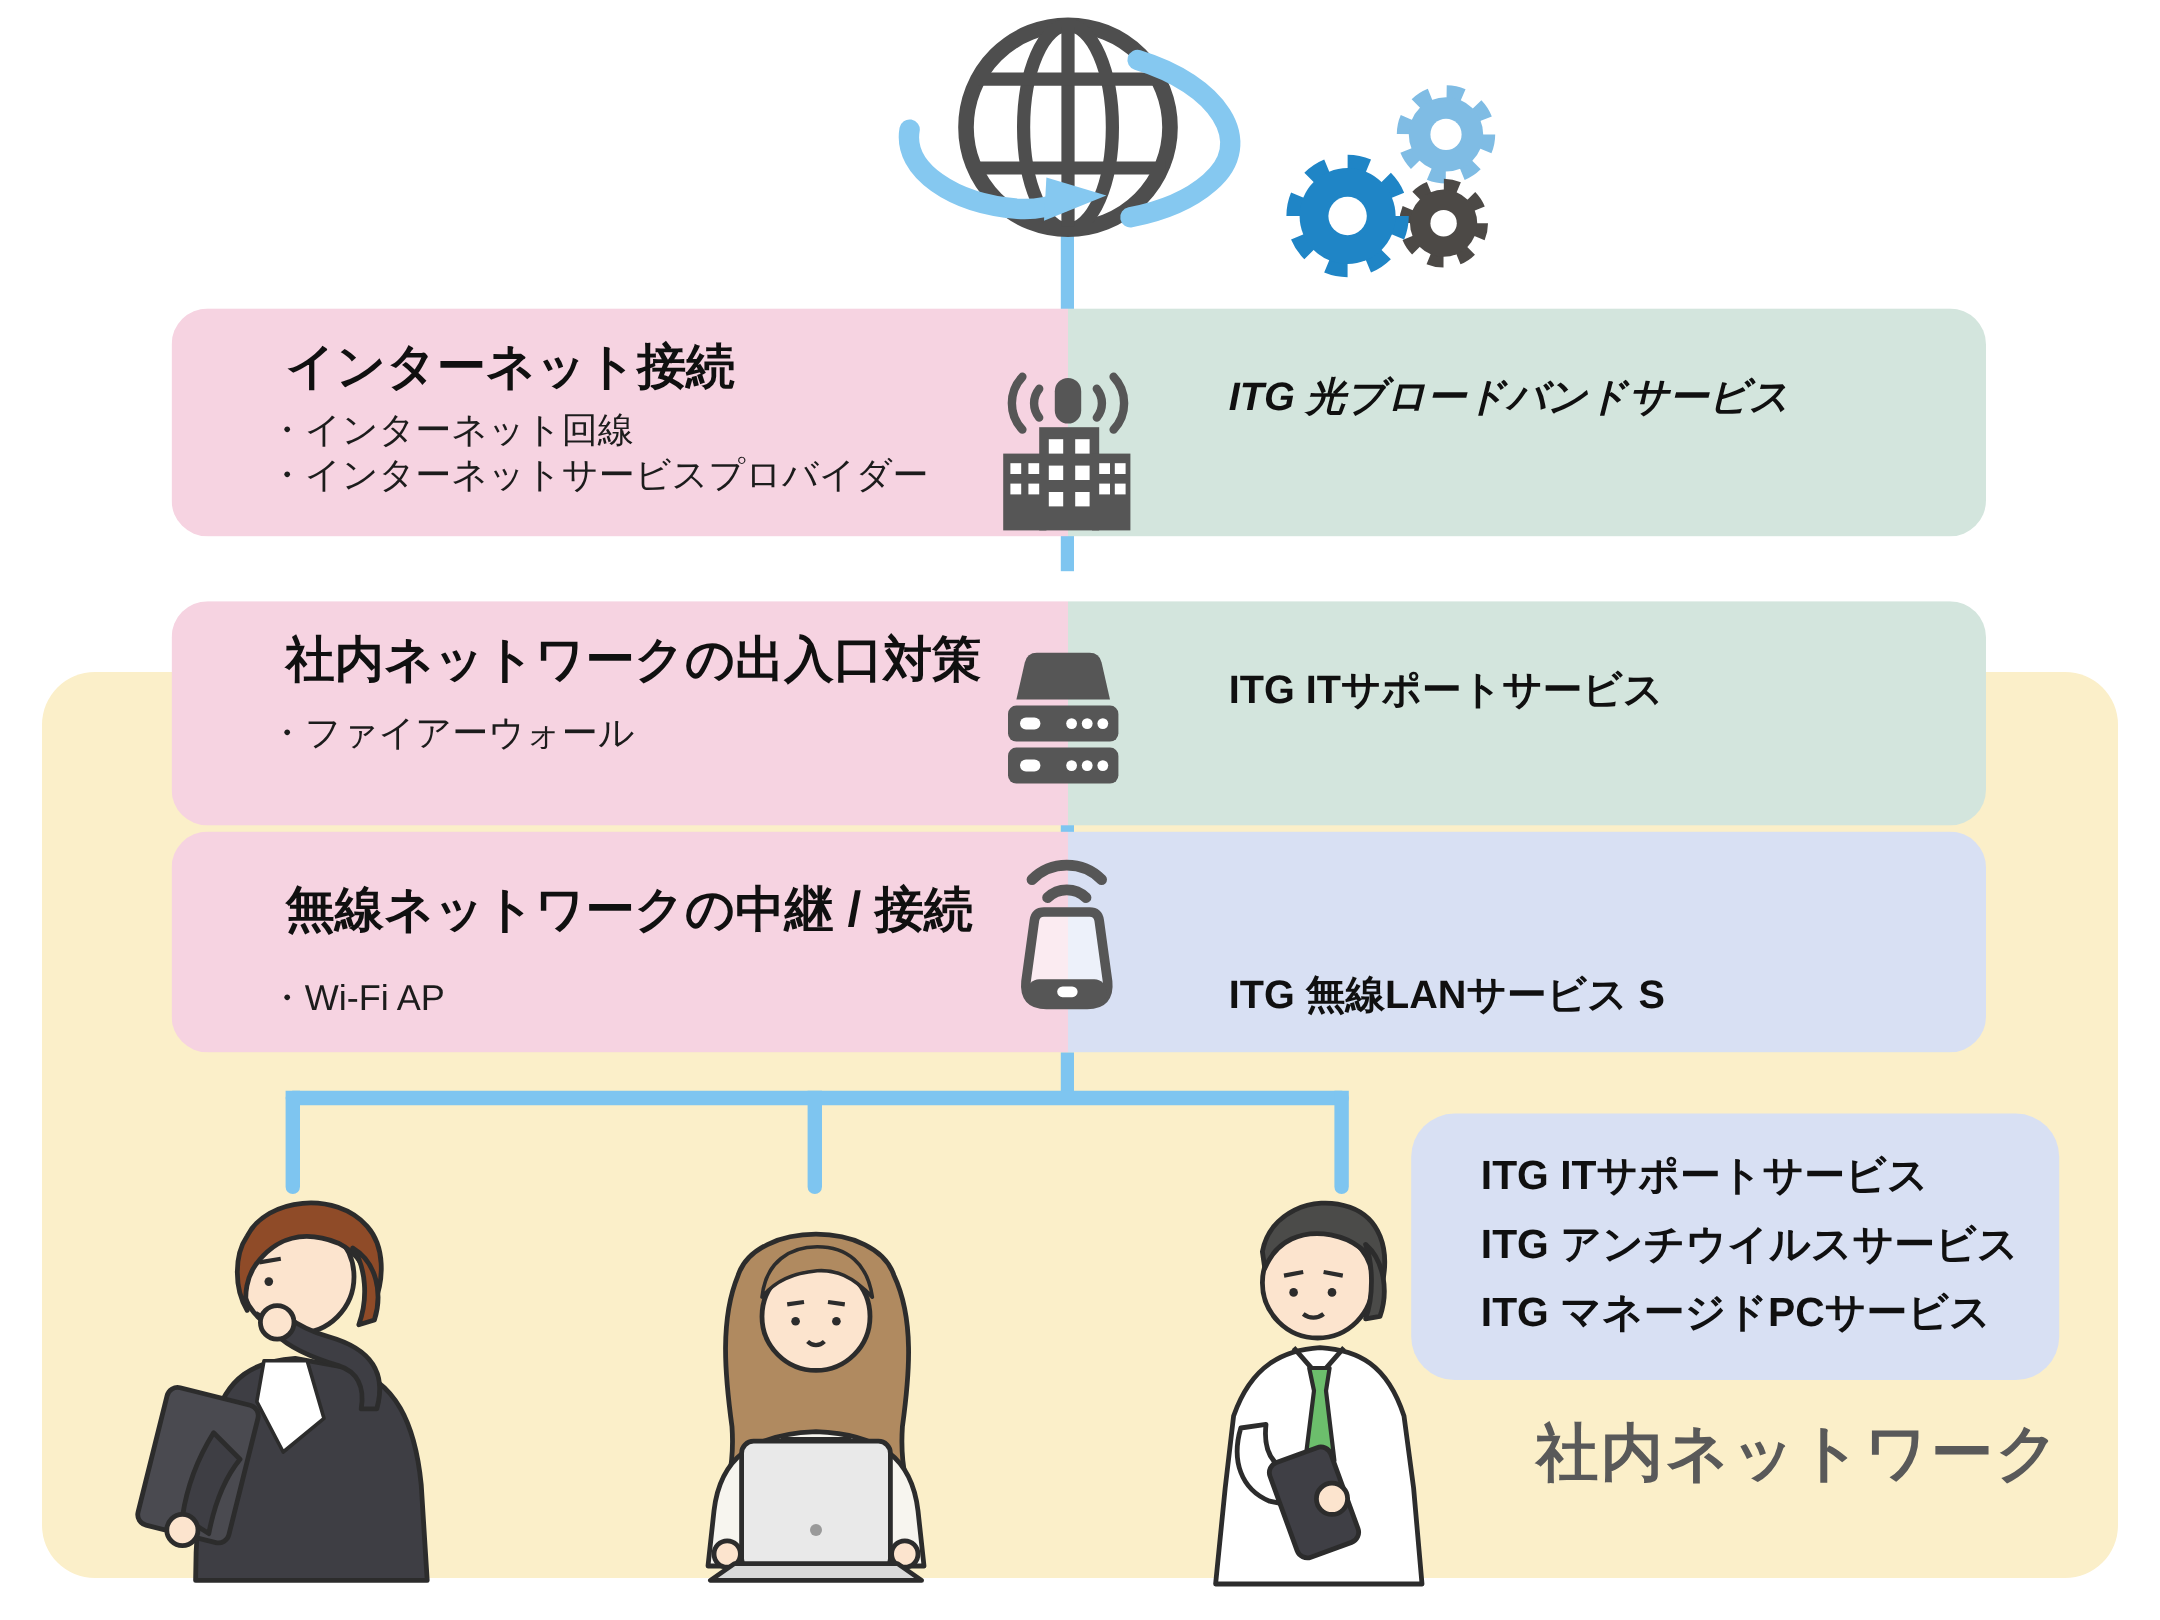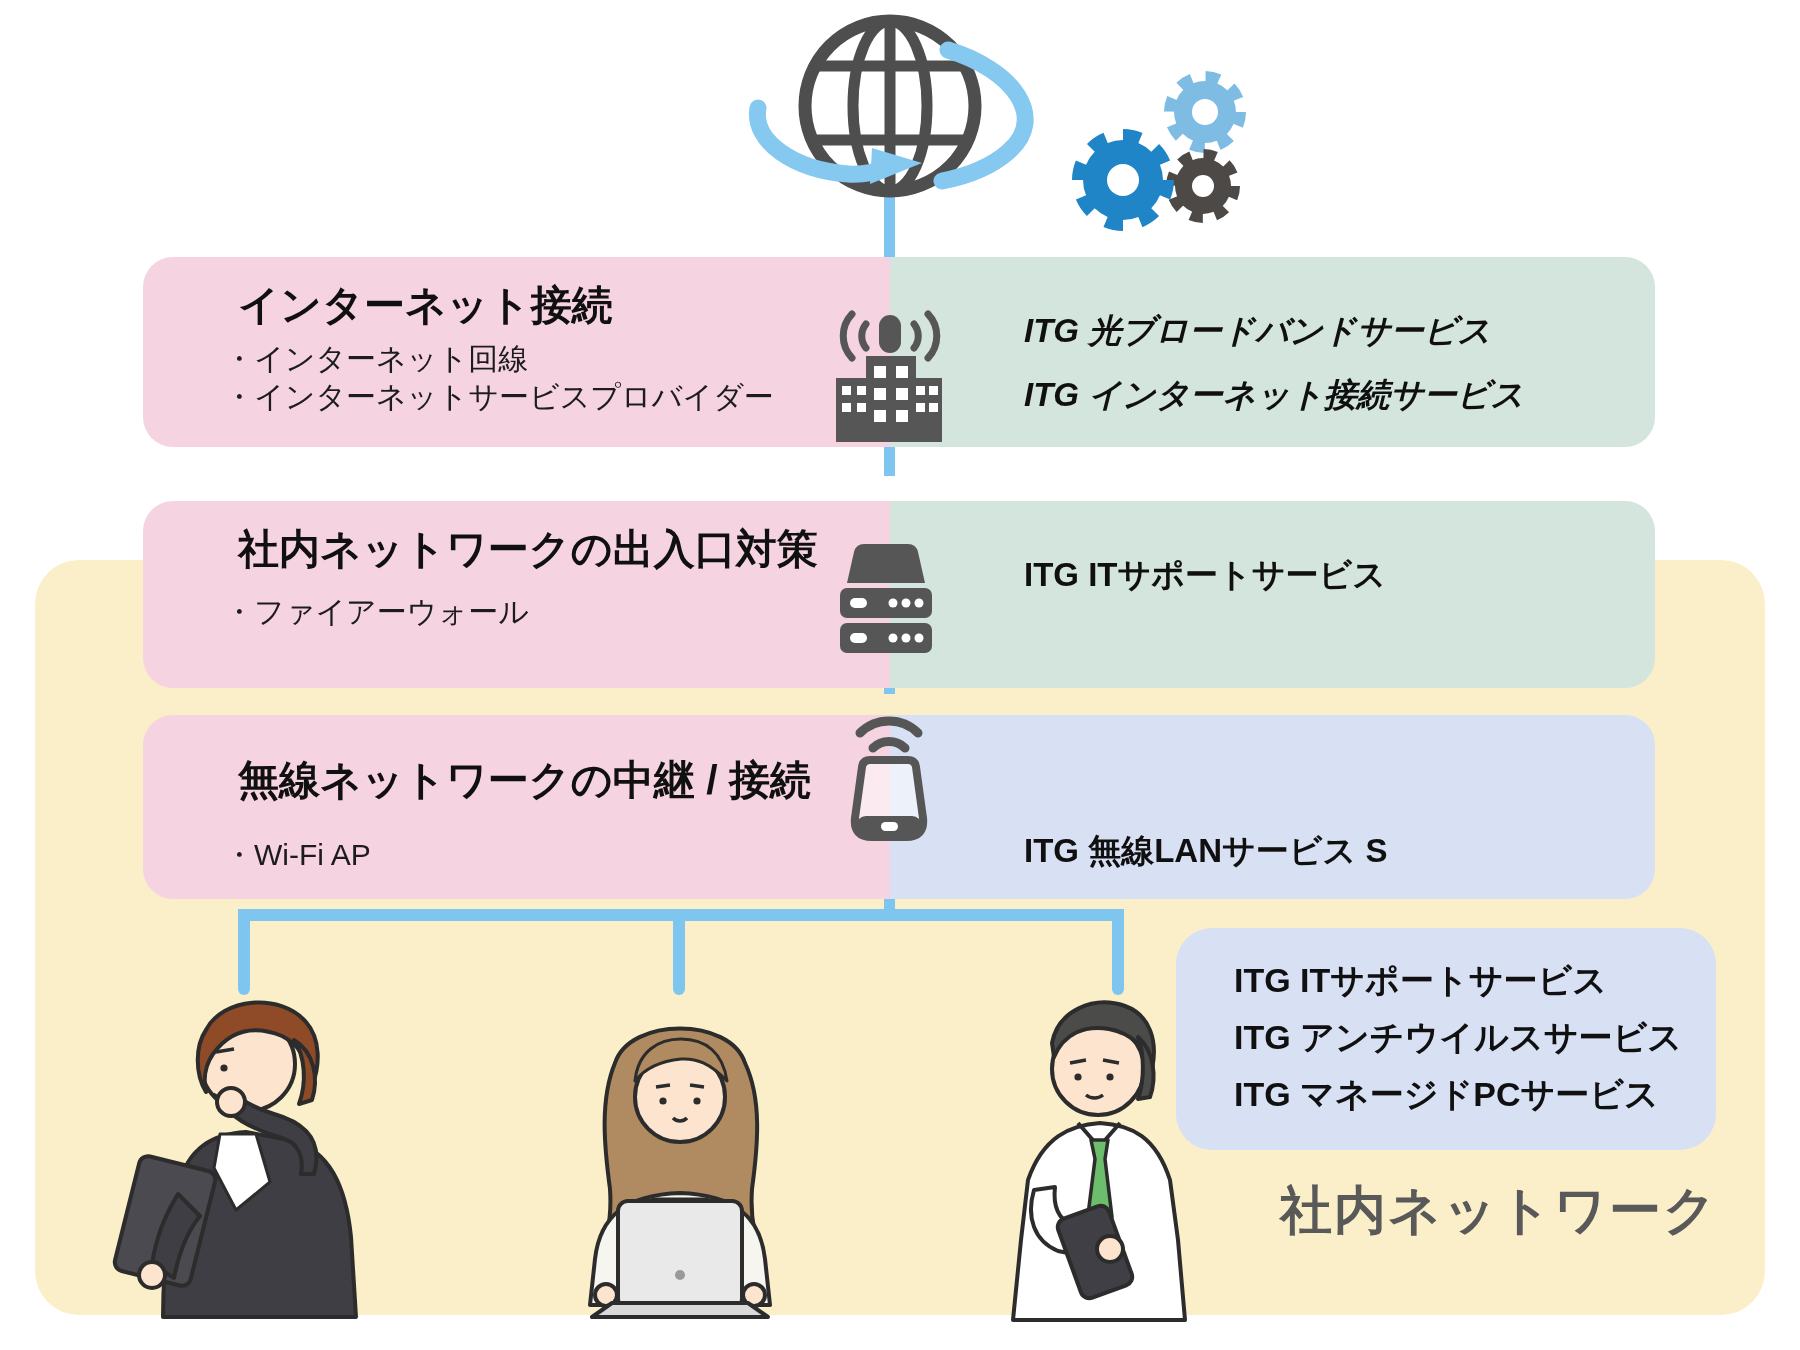--- a/index.html
+++ b/index.html
@@ -54,35 +54,34 @@
   <div class="blue-line" style="left:1112px;top:909px;width:12px;height:86px;border-radius:0 0 6px 6px;"></div>
 
   <div class="band" style="top:257px;height:190px;">
     <div class="band-left">
       <div class="band-title" style="margin-top:28px;">インターネット接続</div>
       <div class="band-bullet" style="margin-top:15px;line-height:38px;margin-left:-14px;">・インターネット回線</div>
       <div class="band-bullet" style="line-height:38px;margin-left:-14px;">・インターネットサービスプロバイダー</div>
     </div>
     <div class="band-right right-green" style="padding-top:42px;font-style:italic;">
       <div class="service-line">ITG 光ブロードバンドサービス</div>
-      <div class="service-line">ITG インターネット接続サービス</div>
     </div>
   </div>
 
   <div class="band" style="top:485px;height:187px;margin-top:16px;">
     <div class="band-left">
       <div class="band-title" style="margin-top:28px;">社内ネットワークの出入口対策</div>
       <div class="band-bullet" style="margin-top:20px;line-height:46px;margin-left:-14px;">・ファイアーウォール</div>
     </div>
     <div class="band-right right-green" style="padding-top:42px;">
       <div class="service-line">ITG ITサポートサービス</div>
     </div>
   </div>
 
-  <div class="band" style="top:715px;height:184px;">
+  <div class="band" style="top:693px;height:184px;">
     <div class="band-left">
       <div class="band-title" style="margin-top:45px;">無線ネットワークの中継 / 接続</div>
       <div class="band-bullet" style="margin-top:34px;line-height:42px;margin-left:-14px;">・Wi-Fi AP</div>
     </div>
     <div class="band-right right-blue" style="padding-top:104px;">
       <div class="service-line">ITG 無線LANサービス S</div>
     </div>
   </div>
 
   <div class="service-box">

